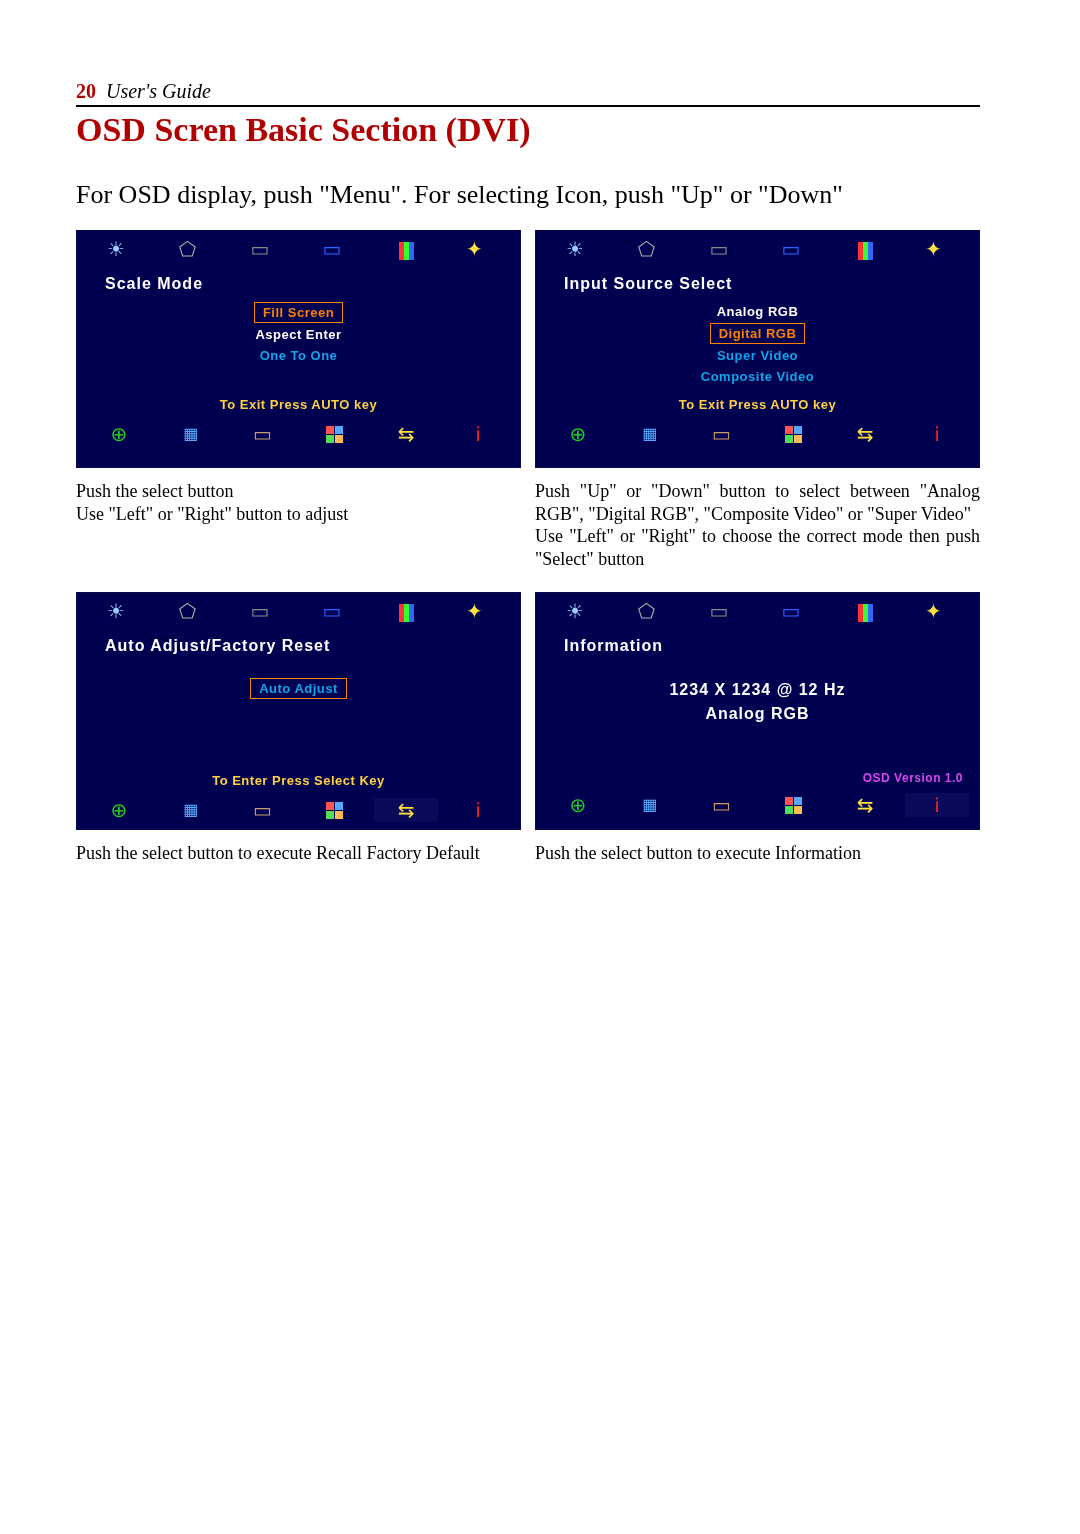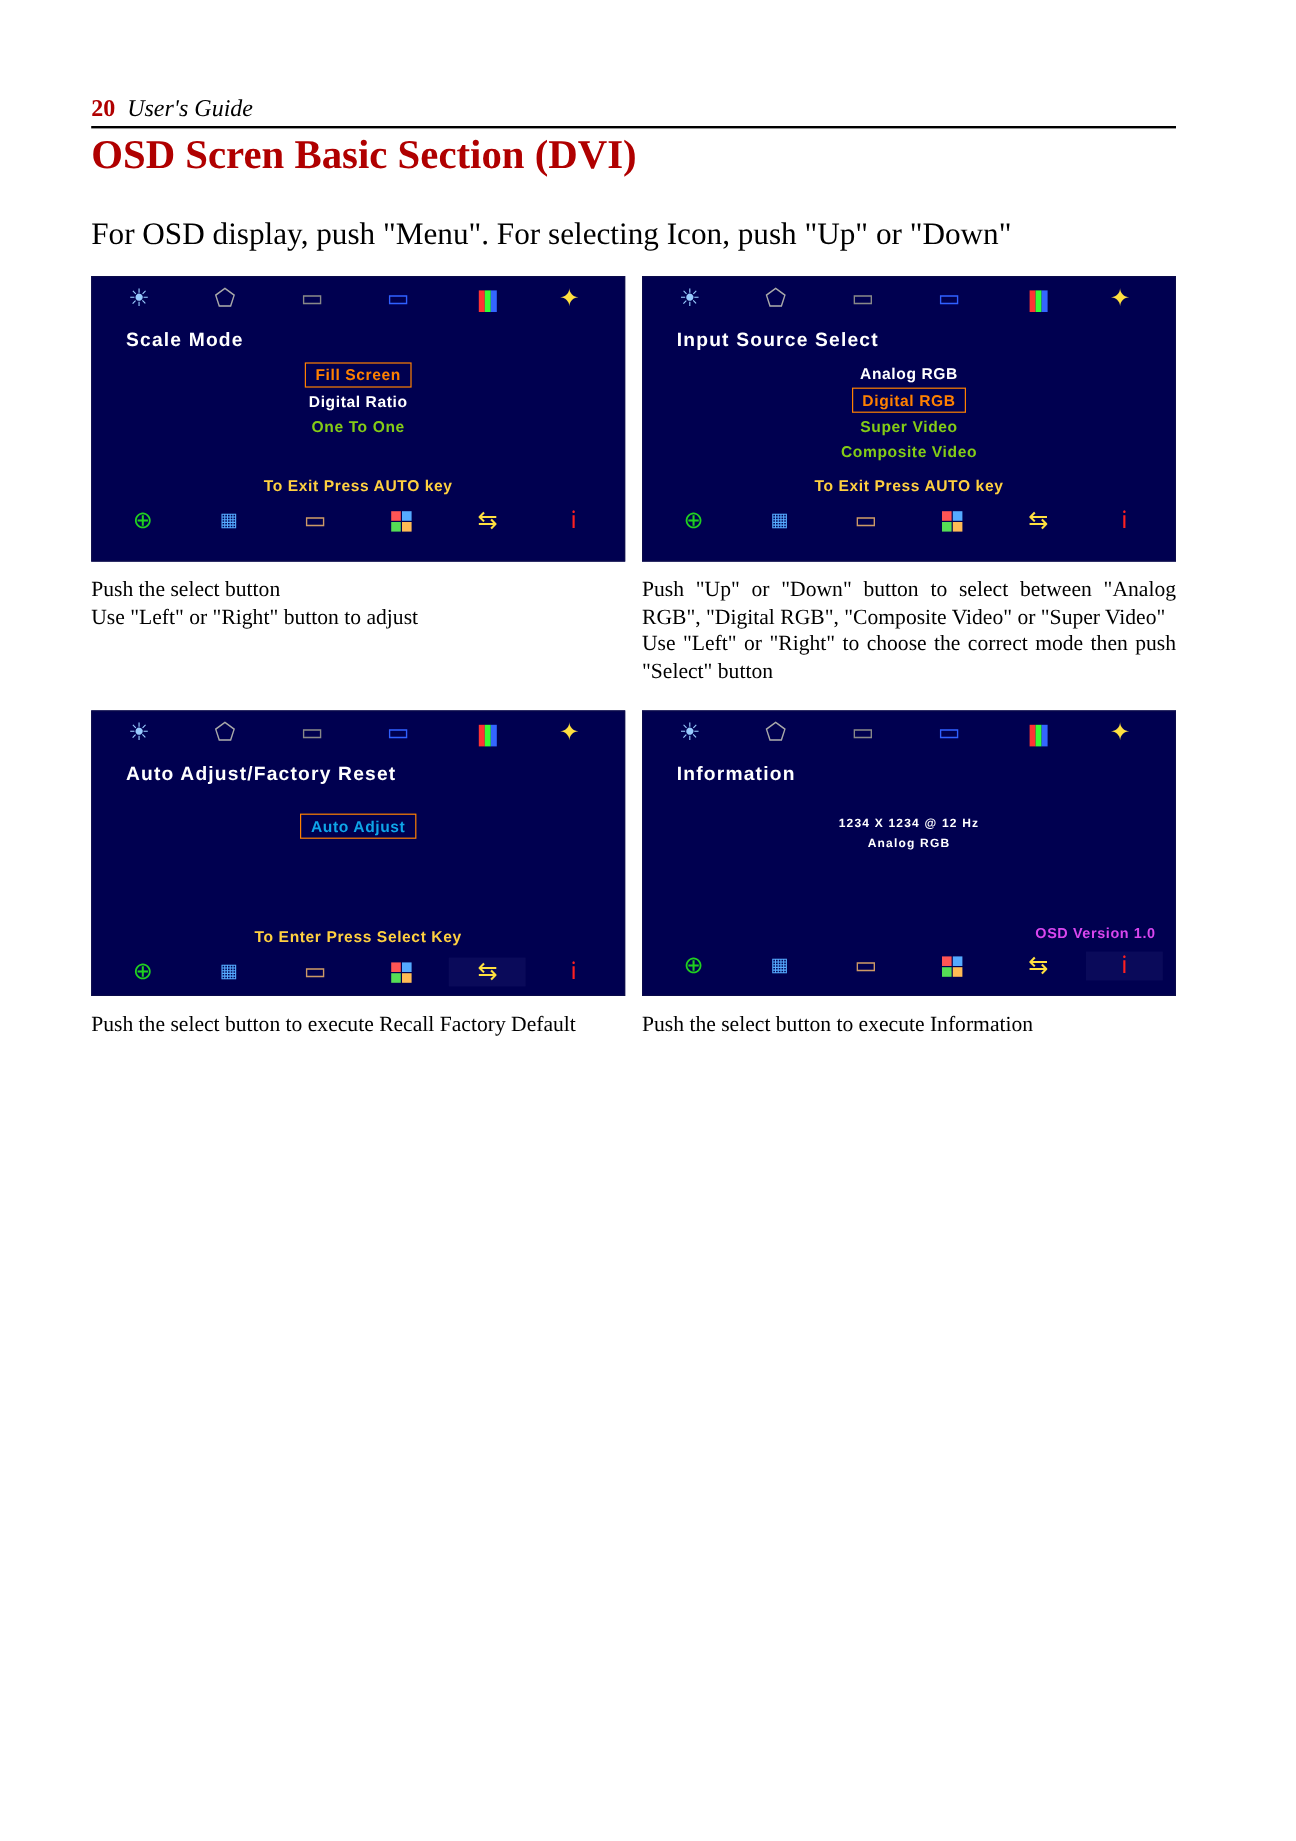--- a/index.html
+++ b/index.html
@@ -105,33 +105,33 @@
     margin: 1px auto;
     font-weight: bold;
     font-size: 13px;
     color: #fff;
     letter-spacing: 0.5px;
   }
   .opt.sel {
     border: 1px solid #ff8000;
     color: #ff8000;
   }
-  .opt.alt { color: #84cc16; }
+  .opt.alt { color: #0ea5e9; }
   .hint {
     color: #ffd040;
     font-weight: bold;
     font-size: 13px;
     text-align: center;
     padding: 6px 0 2px 0;
     letter-spacing: 0.5px;
   }
   .info-row {
     color: #fff;
     font-weight: bold;
-    font-size: 10px;
+    font-size: 16px;
     letter-spacing: 1px;
   }
   .osd-version {
     color: #d946ef;
     font-weight: bold;
     font-size: 12px;
     text-align: right;
     padding-right: 10px;
     letter-spacing: 0.5px;
   }
@@ -196,21 +196,21 @@
               <span class="bar" style="background:#36f"></span>
             </span>
           </div>
         <div class="tab">
             <span class="glyph yellow">✦</span>
           </div>
       </div>
       <div class="osd-title">Scale   Mode</div>
       <div class="osd-content">
         <div><span class="opt sel">Fill Screen</span></div>
-        <div><span class="opt">Digital Ratio</span></div>
+        <div><span class="opt">Aspect Enter</span></div>
         <div><span class="opt alt">One To One</span></div>
       </div>
       <div class="hint">To Exit Press AUTO key</div>
       <div class="botrow">
         <div class="tab">
             <span class="glyph green">⊕</span>
           </div>
         <div class="tab">
             <span class="glyph" style="color:#5af;font-size:16px">▦</span>
           </div>

